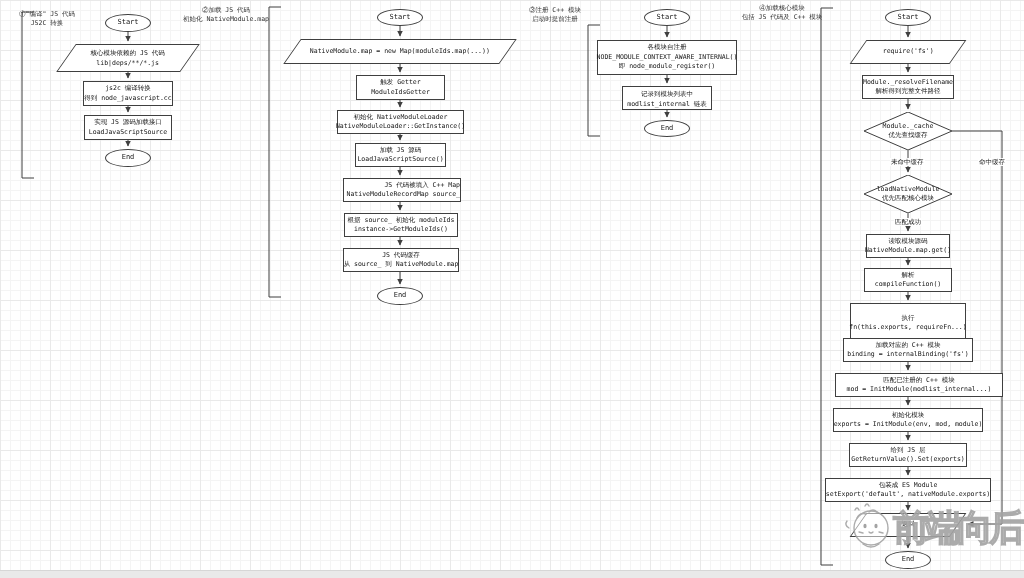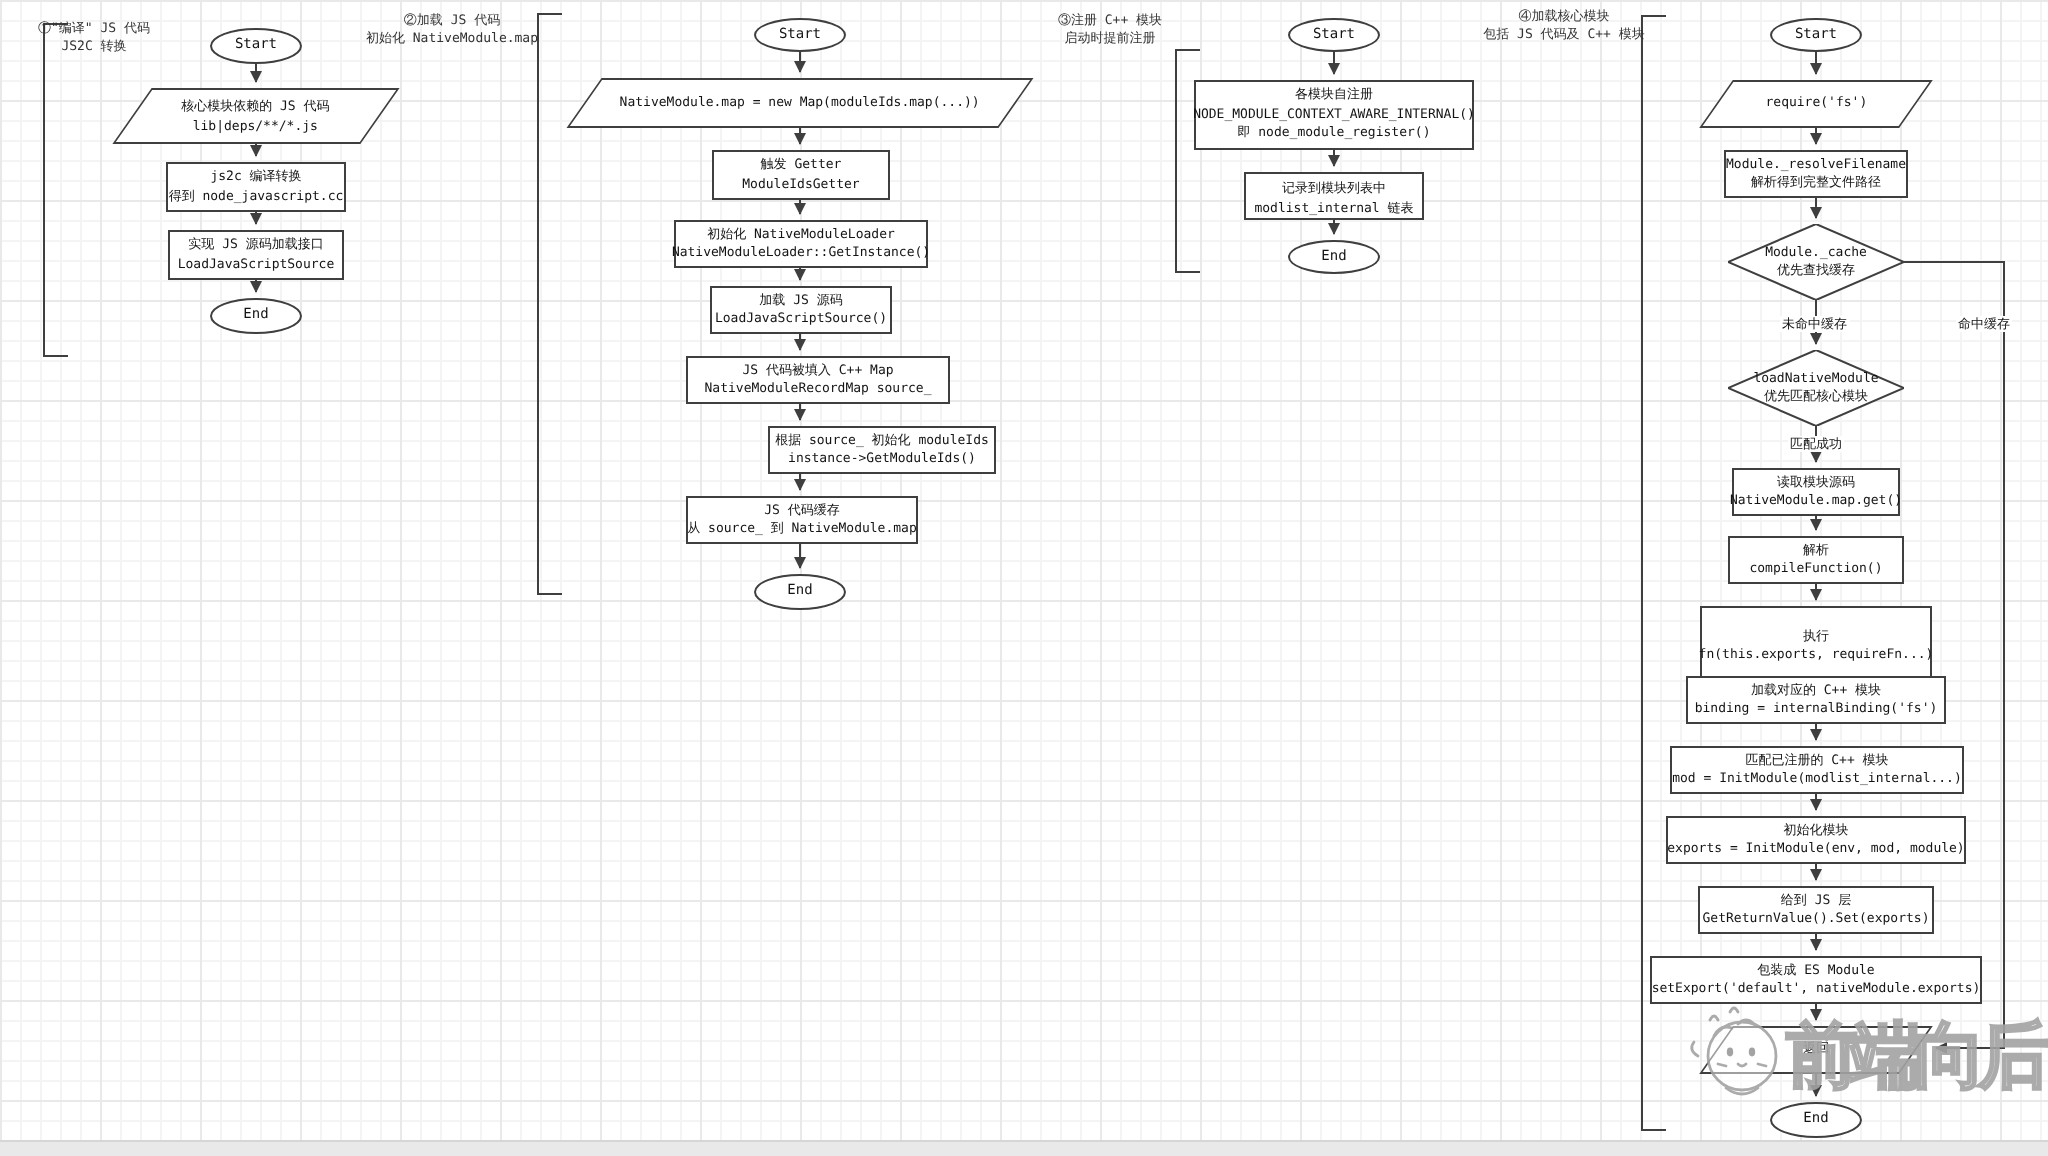--- a/index.html
+++ b/index.html
@@ -163,25 +163,25 @@
     <span class="ln">ModuleIdsGetter</span>
   </div>
   <div class="node" style="left:337px;top:110px;width:127px;height:24px;">
     <span class="ln">初始化 NativeModuleLoader</span>
     <span class="ln">NativeModuleLoader::GetInstance()</span>
   </div>
   <div class="node" style="left:355px;top:143px;width:91px;height:24px;">
     <span class="ln">加载 JS 源码</span>
     <span class="ln">LoadJavaScriptSource()</span>
   </div>
-  <div class="node" style="left:343px;top:178px;width:132px;height:24px;">
+  <div class="node" style="left:343px;top:178px;width:118px;height:24px;align-items:flex-end;">
     <span class="ln">JS 代码被填入 C++ Map</span>
     <span class="ln">NativeModuleRecordMap source_</span>
   </div>
-  <div class="node" style="left:344px;top:213px;width:114px;height:24px;margin-left:40px;">
+  <div class="node" style="left:344px;top:213px;width:114px;height:24px;">
     <span class="ln">根据 source_ 初始化 moduleIds</span>
     <span class="ln">instance-&gt;GetModuleIds()</span>
   </div>
   <div class="node" style="left:343px;top:248px;width:116px;height:24px;">
     <span class="ln">JS 代码缓存</span>
     <span class="ln">从 source_ 到 NativeModule.map</span>
   </div>
   <div class="node ellipse" style="left:377px;top:287px;width:46px;height:18px;">
     <span class="ln">End</span>
   </div>
@@ -244,21 +244,21 @@
     <span class="ln">compileFunction()</span>
   </div>
   <div class="node" style="left:850px;top:303px;width:116px;height:40px;align-items:center;">
     <span class="ln">执行</span>
     <span class="ln">fn(this.exports, requireFn...)</span>
   </div>
   <div class="node" style="left:843px;top:338px;width:130px;height:24px;">
     <span class="ln">加载对应的 C++ 模块</span>
     <span class="ln">binding = internalBinding('fs')</span>
   </div>
-  <div class="node" style="left:835px;top:373px;width:147px;height:24px;">
+  <div class="node" style="left:835px;top:373px;width:168px;height:24px;">
     <span class="ln">匹配已注册的 C++ 模块</span>
     <span class="ln">mod = InitModule(modlist_internal...)</span>
   </div>
   <div class="node" style="left:833px;top:408px;width:150px;height:24px;">
     <span class="ln">初始化模块</span>
     <span class="ln">exports = InitModule(env, mod, module)</span>
   </div>
   <div class="node" style="left:849px;top:443px;width:118px;height:24px;">
     <span class="ln">给到 JS 层</span>
     <span class="ln">GetReturnValue().Set(exports)</span>

